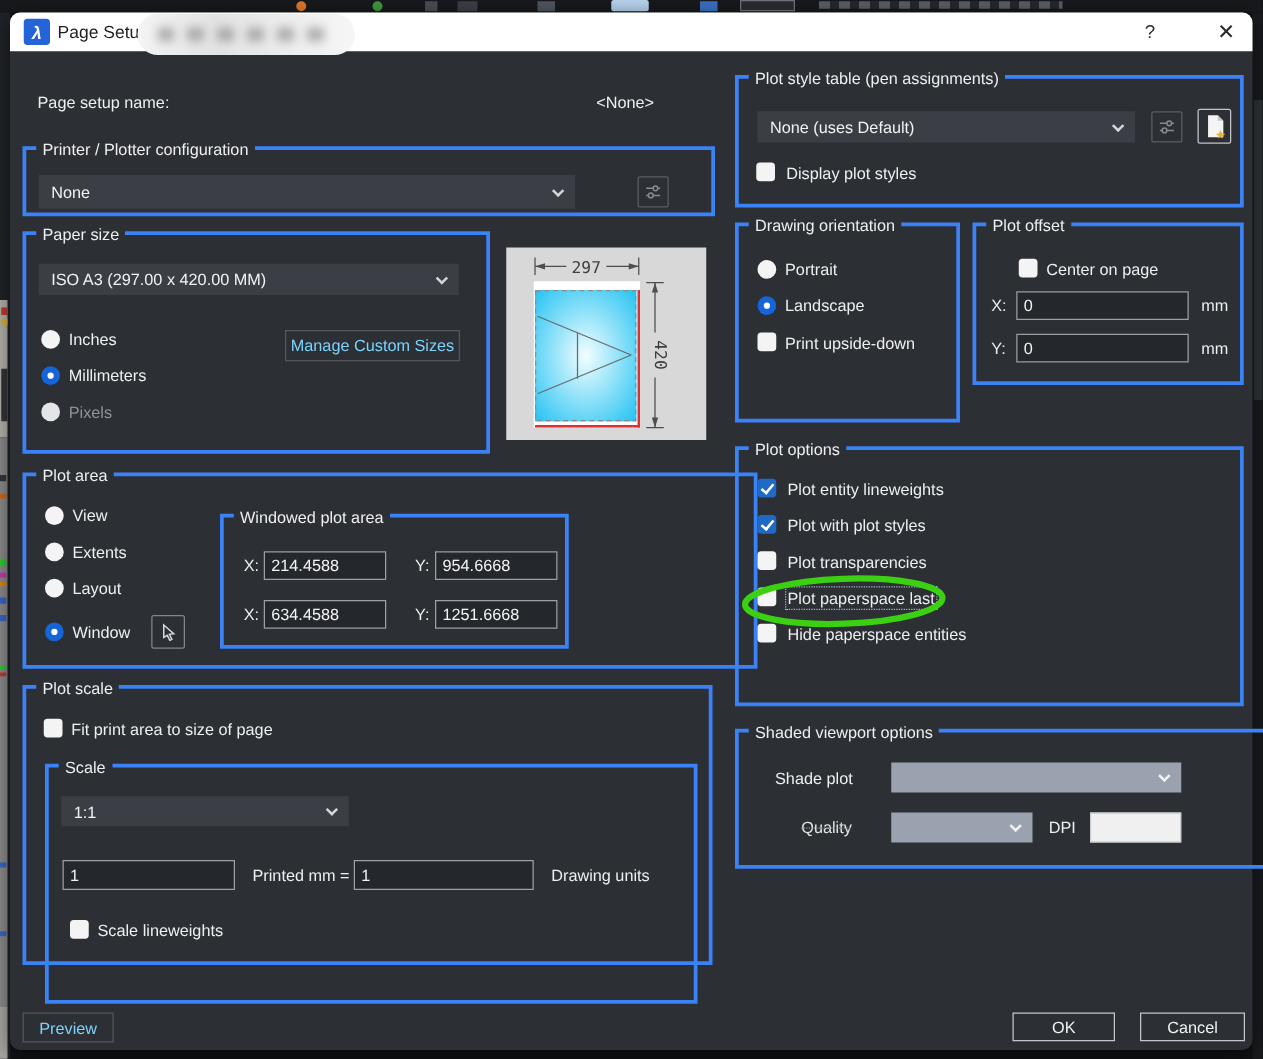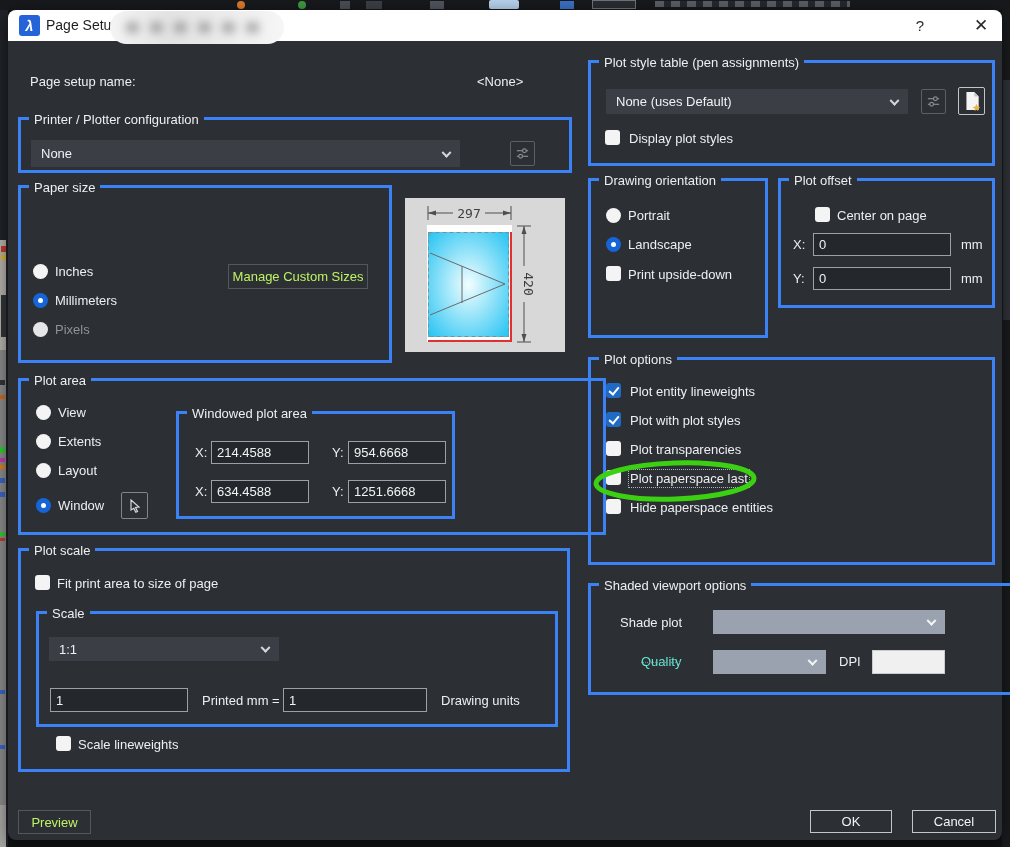--- a/index.html
+++ b/index.html
@@ -21,21 +21,21 @@
     background:repeating-linear-gradient(90deg,rgba(120,120,120,.55) 0 13px,rgba(240,240,240,0) 13px 24px);
     filter:blur(4px)}
   .tb-btn{position:absolute;top:0;height:31px;width:30px;display:flex;align-items:center;
     justify-content:center;font-size:15px;color:#2a2a2a;cursor:default}
   
   .grp{position:absolute;border:3px solid #3b82f6}
   .grp-lbl{position:absolute;top:-8px;left:8px;background:#2c2f34;padding:0 5px;
     font-size:13px;color:#edeff1;white-space:nowrap}
   .lab{position:absolute;font-size:13px;color:#edeff1;white-space:nowrap}
   .lab.dim{color:#8d939a}
-  .lab.dis{color:#5eead4}
+  .lab.dis{color:#e5e5e5}
   .dd{position:absolute;background:#3b3f45;color:#f0f2f4;font-size:13px;display:flex;
     align-items:center;padding:0 10px;cursor:default}
   .dd.disabled{background:#9aa2af}
   .chev{position:absolute;right:10px;top:50%;width:7px;height:7px;
     border-right:2px solid #d4d7da;border-bottom:2px solid #d4d7da;
     transform:translateY(-68%) rotate(45deg)}
   .dd.disabled .chev{border-color:#f2f4f6}
   .in{position:absolute;background:#24272b;border:1px solid #9aa0a6;color:#f2f3f5;
     font-size:13px;padding:0 5px;font-family:inherit;outline:none}
   .in.lightdis{background:#f0f0f0;border-color:#c9ccd0}
@@ -44,21 +44,21 @@
   .cb.on::after{content:"";position:absolute;left:5px;top:2px;width:4px;height:8px;
     border-right:2px solid #fff;border-bottom:2px solid #fff;transform:rotate(40deg)}
   .rad{position:absolute;width:15px;height:15px;border-radius:50%;background:#f4f4f4}
   .rad.on{background:#1565d8}
   .rad.on::after{content:"";position:absolute;left:5px;top:5px;width:5px;height:5px;
     border-radius:50%;background:#fff}
   .rad.dis{background:#e4e5e6}
   .btn{position:absolute;background:transparent;border:1px solid #c2c5c9;color:#f2f3f5;
     font-size:13px;font-family:inherit;display:flex;align-items:center;justify-content:center;
     cursor:default}
-  .btn.disabled{border-color:#53585f;color:#bef264}
+  .btn.disabled{border-color:#53585f;color:#7dd3fc}
   .ibtn{position:absolute;border:1px solid #80868d;background:#2c2f34;display:flex;
     align-items:center;justify-content:center;border-radius:2px}
   .ibtn.dim{border-color:#5b6066}
   .focus-dotted{outline:1px dotted #a7b6c2;outline-offset:1px}
   
   #paper-preview{position:absolute;left:397px;top:188px;width:160px;height:154px;background:#d8d8d8}
   
   .annot{pointer-events:none}
   
   .sliver{position:absolute}
@@ -126,20 +126,24 @@
         <line x1="2" y1="5" x2="14" y2="5" stroke="#858b92" stroke-width="1.3"></line>
         <circle cx="10" cy="5" r="2" fill="#2c2f34" stroke="#858b92" stroke-width="1.3"></circle>
         <line x1="2" y1="11" x2="14" y2="11" stroke="#858b92" stroke-width="1.3"></line>
         <circle cx="6" cy="11" r="2" fill="#2c2f34" stroke="#858b92" stroke-width="1.3"></circle>
       </svg>
     </div>
   </div>
 
   <div class="grp" style="left:10px;top:175px;width:374px;height:178px">
     <div class="grp-lbl">Paper size</div>
+    <div class="dd" style="left:10px;top:23px;width:336px;height:25px">
+      <span>ISO A3 (297.00 x 420.00 MM)</span>
+      <span class="chev"></span>
+    </div>
     <span class="rad" style="left:12px;top:76px"></span>
     <span class="lab" style="left:34px;top:76px">Inches</span>
     <span class="rad on" style="left:12px;top:105px"></span>
     <span class="lab" style="left:34px;top:105px">Millimeters</span>
     <span class="rad dis" style="left:12px;top:134px"></span>
     <span class="lab dim" style="left:34px;top:134px">Pixels</span>
     <button class="btn disabled" style="left:207px;top:76px;width:140px;height:25px">Manage Custom Sizes</button>
   </div>
 
   <div id="paper-preview">
@@ -205,21 +209,21 @@
       <input class="in" style="left: 32px; top: 66px; width: 98px; height: 23px;" value="634.4588">
       <span class="lab" style="left:153px;top:70px">Y:</span>
       <input class="in" style="left: 169px; top: 66px; width: 98px; height: 23px;" value="1251.6668">
     </div>
   </div>
 
   <div class="grp" style="left:10px;top:538px;width:552px;height:224px">
     <div class="grp-lbl">Plot scale</div>
     <span class="cb" style="left:14px;top:24px"></span>
     <span class="lab" style="left:36px;top:25px">Fit print area to size of page</span>
-    <div class="grp" style="left:15px;top:60px;width:522px;height:116px">
+    <div class="grp" style="left:15px;top:60px;width:522px;height:192px">
       <div class="grp-lbl">Scale</div>
       <div class="dd" style="left:10px;top:23px;width:230px;height:24px">
         <span>1:1</span>
         <span class="chev"></span>
       </div>
       <input class="in" style="left: 11px; top: 74px; width: 138px; height: 24px;" value="1">
       <span class="lab" style="left:163px;top:79px">Printed mm =</span>
       <input class="in" style="left: 244px; top: 74px; width: 144px; height: 24px;" value="1">
       <span class="lab" style="left:402px;top:79px">Drawing units</span>
       <span class="cb" style="left:17px;top:122px"></span>

